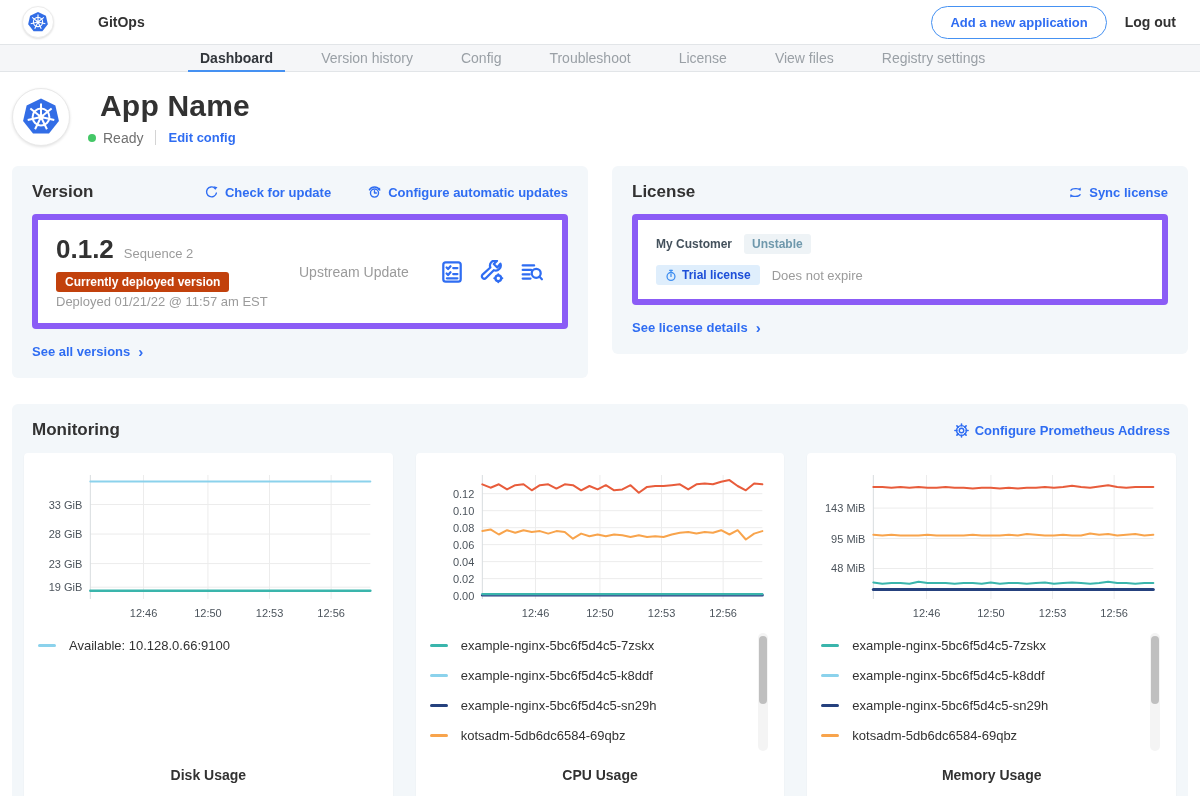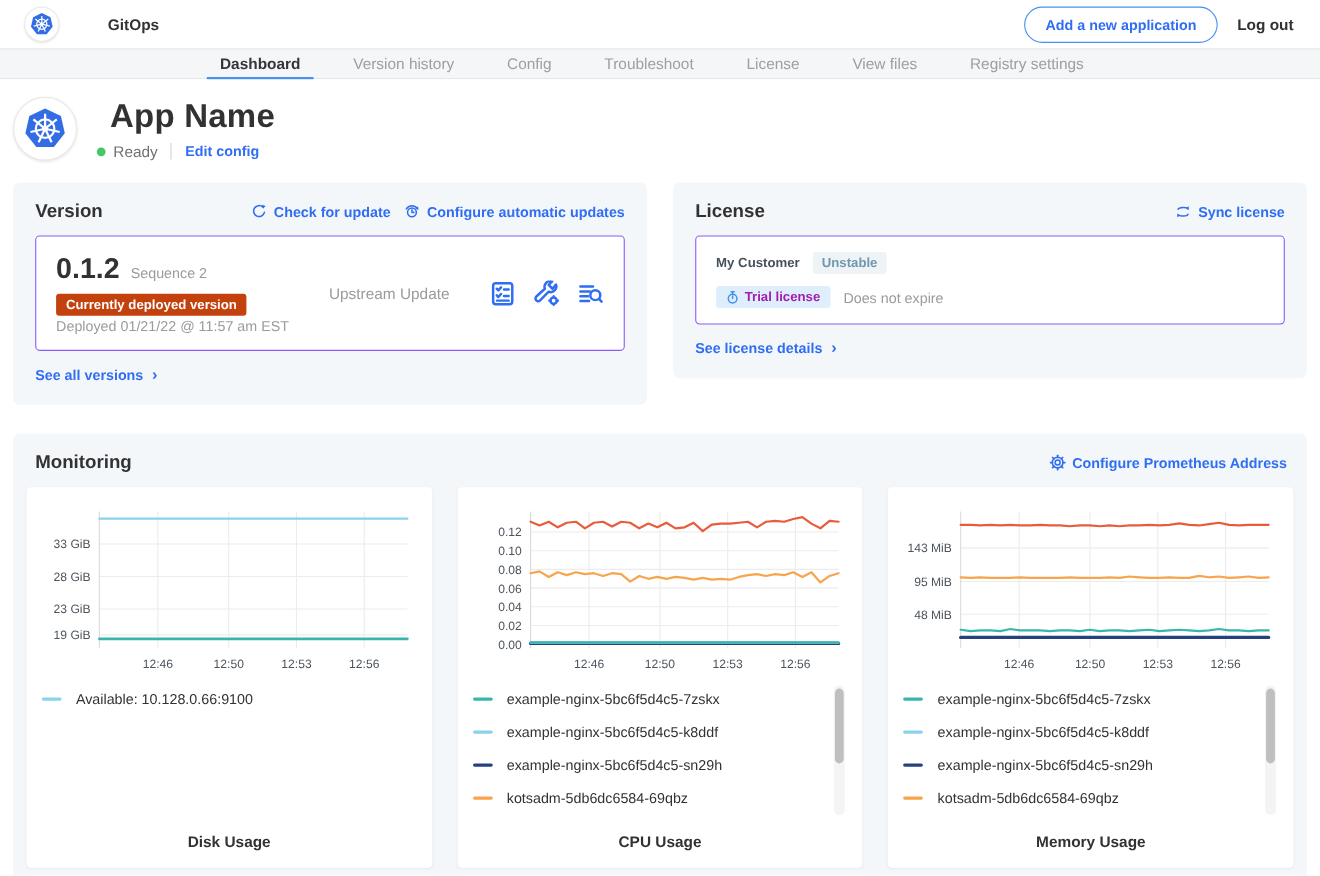--- a/index.html
+++ b/index.html
@@ -39,40 +39,40 @@
   .status-dot { width:8px; height:8px; border-radius:50%; background:#44c767; margin-right:7px; }
   .status-text { font-size:14px; color:#717171; }
   .vdiv { width:1px; height:15px; background:#d4d4d4; margin:0 12px; }
   .link { color:#2f6df2; font-weight:700; font-size:13px; cursor:pointer; display:inline-flex; align-items:center; gap:6px; }
 
   
   .cards-row { display:flex; gap:24px; padding:6px 12px 0; align-items:flex-start; }
   .panel { background:#f3f7fa; border-radius:6px; padding:16px 20px 18px; flex:1; }
   .panel-head { display:flex; align-items:center; justify-content:space-between; }
   .panel-title { font-size:17px; font-weight:700; color:#323232; }
-  .head-links { display:flex; gap:12px; }
-  .white-box { background:#fff; border-radius:4px; border:1px solid #8b5cf6; padding:14px 18px; margin-top:12px; }
+  .head-links { display:flex; gap:36px; }
+  .white-box { background:#fff; border-radius:4px; border:6px solid #8b5cf6; padding:14px 18px; margin-top:12px; }
   .version-box { display:flex; align-items:center; justify-content:space-between; }
   .ver-row { display:flex; align-items:baseline; gap:10px; }
   .ver-num { font-size:26px; font-weight:700; color:#323232; }
   .ver-seq { font-size:13px; color:#9b9b9b; }
   .green-badge { display:inline-block; background:#c2410c; color:#fff; font-size:12px; font-weight:700;
     padding:3px 9px; border-radius:3px; margin:7px 0 2px; }
   .deployed { font-size:13px; color:#9b9b9b; }
   .upstream { font-size:14px; color:#9b9b9b; }
   .ver-icons { display:flex; gap:16px; align-items:center; }
   .ver-icons .icon-btn { cursor:pointer; display:flex; }
   .see-link { margin-top:13px; }
   .chev { font-size:15px; font-weight:700; margin-left:2px; }
 
   .cust-row { display:flex; align-items:center; gap:12px; }
   .customer { font-size:12px; font-weight:700; color:#44515c; }
   .chan-badge { background:#eef3f6; color:#6f98ac; font-size:12px; font-weight:600; padding:3px 8px; border-radius:3px; }
   .lic-row2 { display:flex; align-items:center; gap:12px; margin-top:11px; }
-  .trial-badge { background:#dfeefc; color:#a21caf; font-size:12px; font-weight:700; padding:3px 9px;
+  .trial-badge { background:#dfeefc; color:#1d4ed8; font-size:12px; font-weight:700; padding:3px 9px;
     border-radius:3px; display:inline-flex; align-items:center; gap:5px; }
   .expiry { font-size:13px; color:#9b9b9b; }
 
   
   .monitoring { margin:26px 12px 0; background:#f3f7fa; border-radius:6px; padding:14px 12px 14px; }
   .mon-head { display:flex; align-items:center; justify-content:space-between; padding:2px 6px 0 8px; }
   .mon-title { font-size:17px; font-weight:700; }
   .charts-row { display:flex; gap:23px; margin-top:13px; }
   .chart-card { flex:1; background:#fff; border-radius:4px; box-shadow:0 1px 2px rgba(0,0,0,.05);
     padding:12px 2px 16px; display:flex; flex-direction:column; min-height:346px; }

